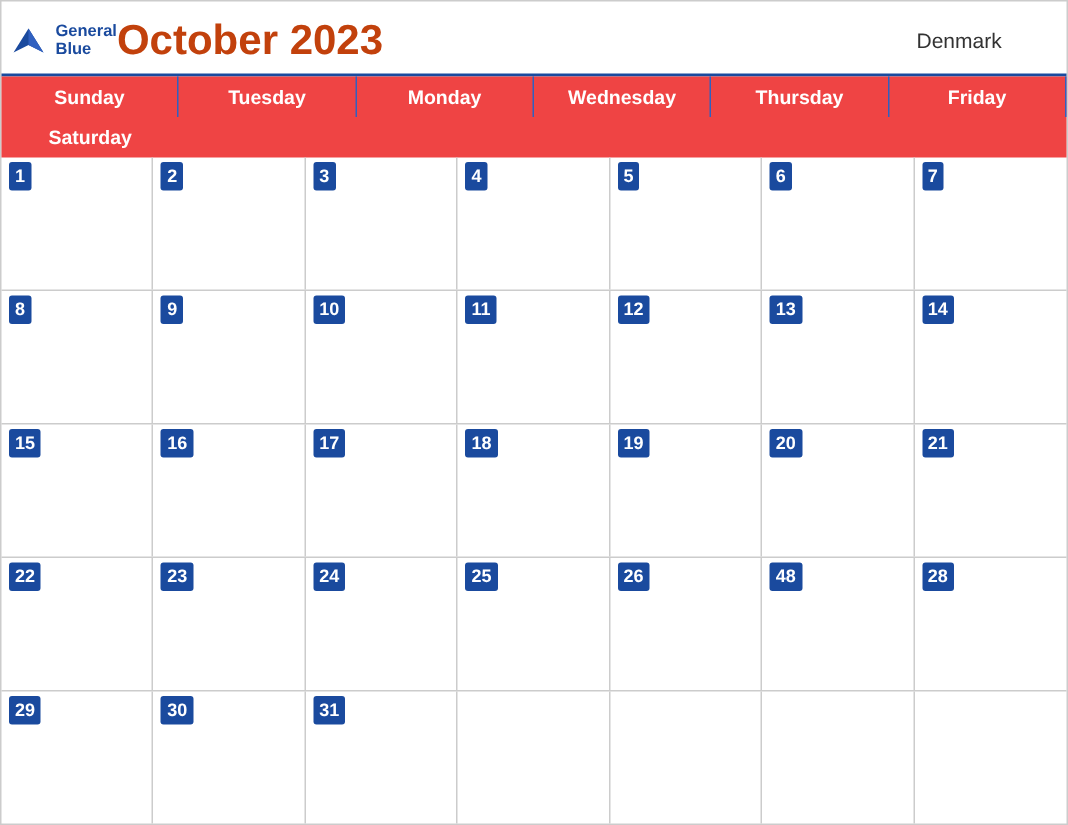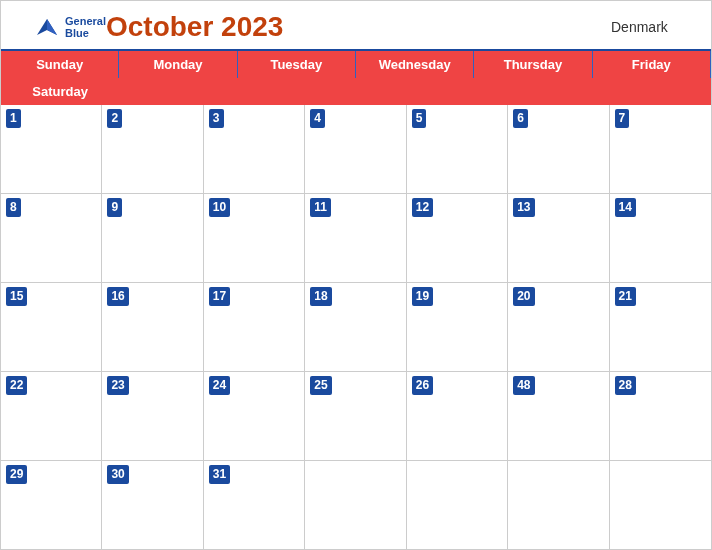--- a/index.html
+++ b/index.html
@@ -18,21 +18,21 @@
       height: 550px;
       background: #fff;
       border: 1px solid #ccc;
       display: flex;
       flex-direction: column;
     }
     .calendar-header {
       display: flex;
       align-items: center;
       justify-content: space-between;
-      padding: 10px 20px 6px 32px;
+      padding: 10px 20px 6px 4px;
     }
     .logo-bird {
       width: 28px;
       height: 20px;
     }
     .logo-wrapper {
       display: flex;
       align-items: center;
       gap: 4px;
     }
@@ -123,22 +123,22 @@
         <div style="font-size:11px;font-weight:bold;color:#1a4a9e;">Blue</div>
       </div>
     </div>
     <div class="month-title">October 2023</div>
     <div class="country-label">Denmark</div>
   </div>
 
   <div class="calendar-grid">
     <div class="day-headers">
     <div class="day-header">Sunday</div>
+        <div class="day-header">Tuesday</div>
         <div class="day-header">Monday</div>
-        <div class="day-header">Tuesday</div>
         <div class="day-header">Wednesday</div>
         <div class="day-header">Thursday</div>
         <div class="day-header">Friday</div>
         <div class="day-header">Saturday</div>
       </div>
     <div class="weeks-container">
     <div class="week-row">
           <div class="day-cell"><span class="day-number">1</span></div>
           <div class="day-cell"><span class="day-number">2</span></div>
           <div class="day-cell"><span class="day-number">3</span></div>

